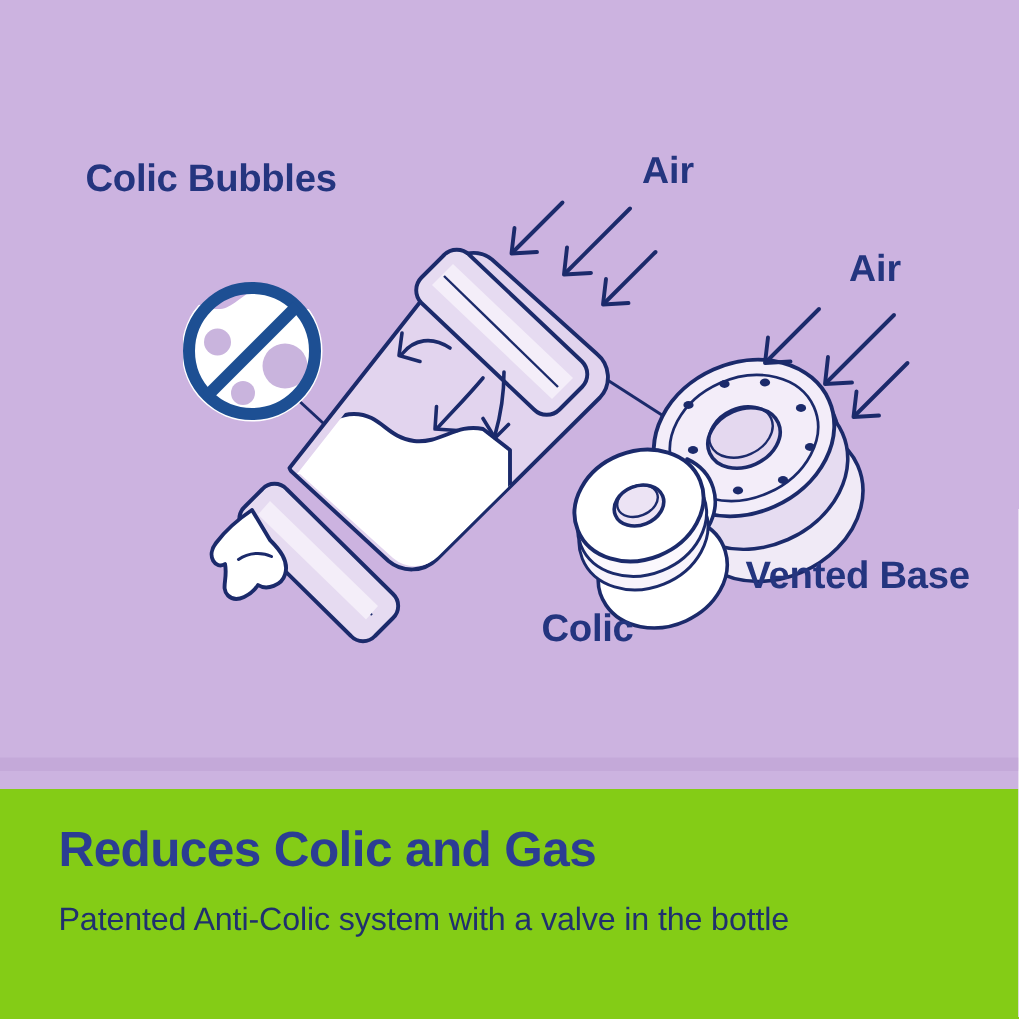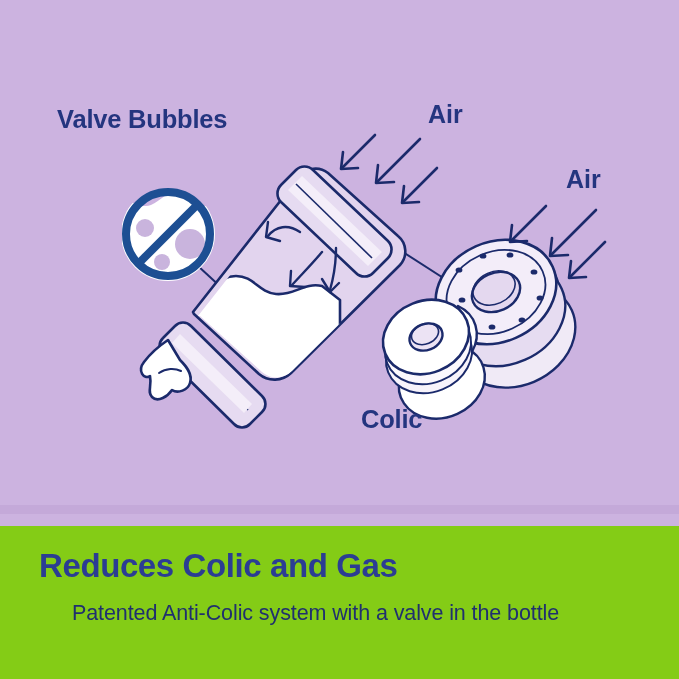--- a/index.html
+++ b/index.html
@@ -60,21 +60,20 @@
     top: 72px;
     width: 615px;
     font-size: 21.5px;
     line-height: 30px;
     color: #20306e;
     letter-spacing: -0.1px;
   }
   .caption-body .ln {
     display: block;
     white-space: nowrap;
-    margin-left: 33px;
   }
   
   .art {
     position: absolute;
     left: 0;
     top: 0;
     width: 679px;
     height: 513px;
   }
   
@@ -283,26 +282,27 @@
           <polyline points="552,238 550,256 568,255"></polyline>
         </g>
         <g>
           <line x1="605" y1="242" x2="571" y2="276"></line>
           <polyline points="571,261 569,278 586,277"></polyline>
         </g>
       </g>
 
     </svg>
 
-    <div class="dlabel lab-colic">Valve Bubbles</div>
+    <div class="dlabel lab-colic">Colic Bubbles</div>
 
     <div class="dlabel lab-air1">Air</div>
 
     <div class="dlabel lab-air2">Air</div>
 
+    <div class="dlabel lab-vented">Vented Base</div>
 
     <div class="dlabel lab-valve">Colic</div>
   </div>
 
   <div class="panel-seam"></div>
 
   <div class="caption-panel">
     <div class="caption-title">Reduces Colic and Gas</div>
     <div class="caption-body">
       <span class="ln">Patented Anti-Colic system with a valve in the bottle</span>

